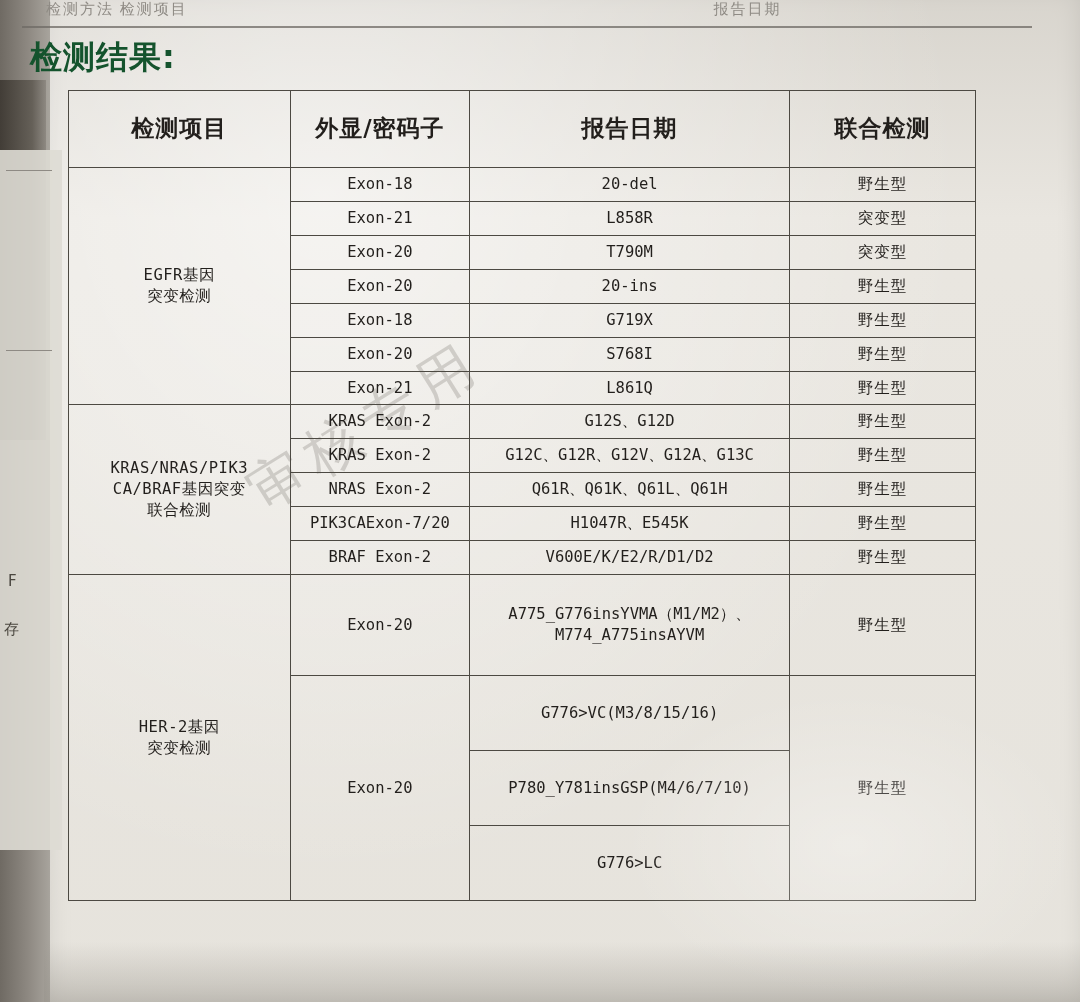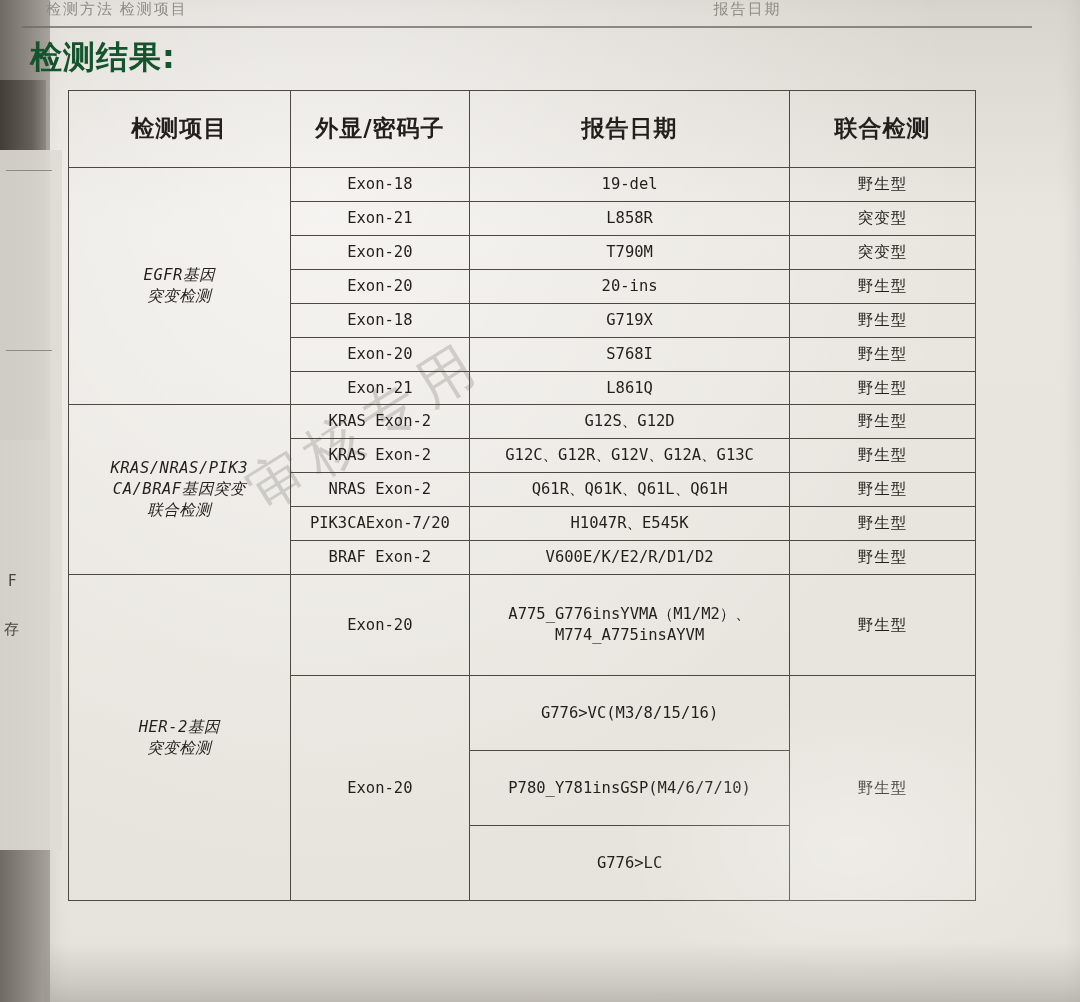--- a/index.html
+++ b/index.html
@@ -128,21 +128,20 @@
     font-size: 23px;
     font-weight: 600;
     height: 64px;
     letter-spacing: 1px;
   }
   td.genename {
     font-family: "DejaVu Sans", sans-serif;
     font-size: 20px;
     letter-spacing: 0.5px;
     line-height: 1.5;
-    font-style: italic;
   }
   td.res {
     font-family: "DejaVu Sans", sans-serif;
     font-size: 19px;
     letter-spacing: 1px;
   }
   td.faint { color: #6a6760; }
   td.faint2 { color: #7e7b74; margin-top: 10px; }
   .col1 { width: 212px; }
   .col2 { width: 172px; }
@@ -219,21 +218,21 @@
         <th>外显/密码子</th>
         <th>报告日期</th>
         <th>联合检测</th>
       </tr>
     </thead>
     <tbody>
 
       <tr>
         <td class="genename" rowspan="7">EGFR基因<br>突变检测</td>
         <td class="faint">Exon-18</td>
-        <td class="faint">19-del</td>
+        <td class="faint">20-del</td>
         <td class="res">野生型</td>
       </tr>
       <tr>
         <td>Exon-21</td>
         <td>L858R</td>
         <td class="res">突变型</td>
       </tr>
       <tr>
         <td>Exon-20</td>
         <td>T790M</td>

